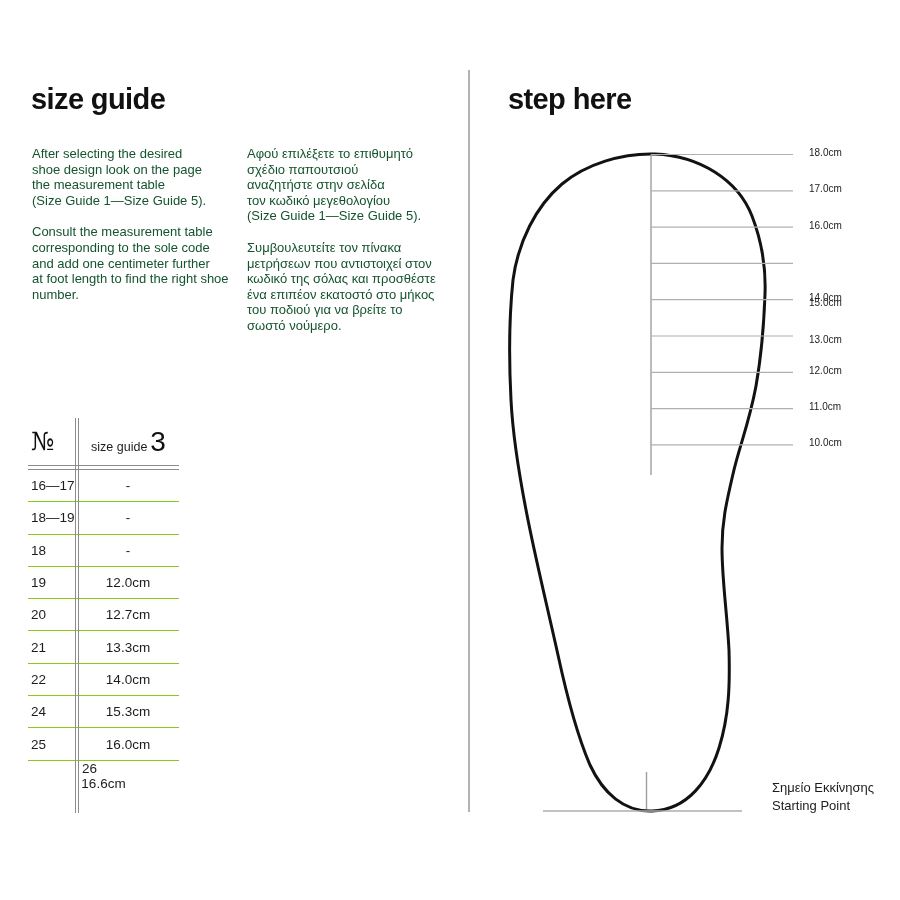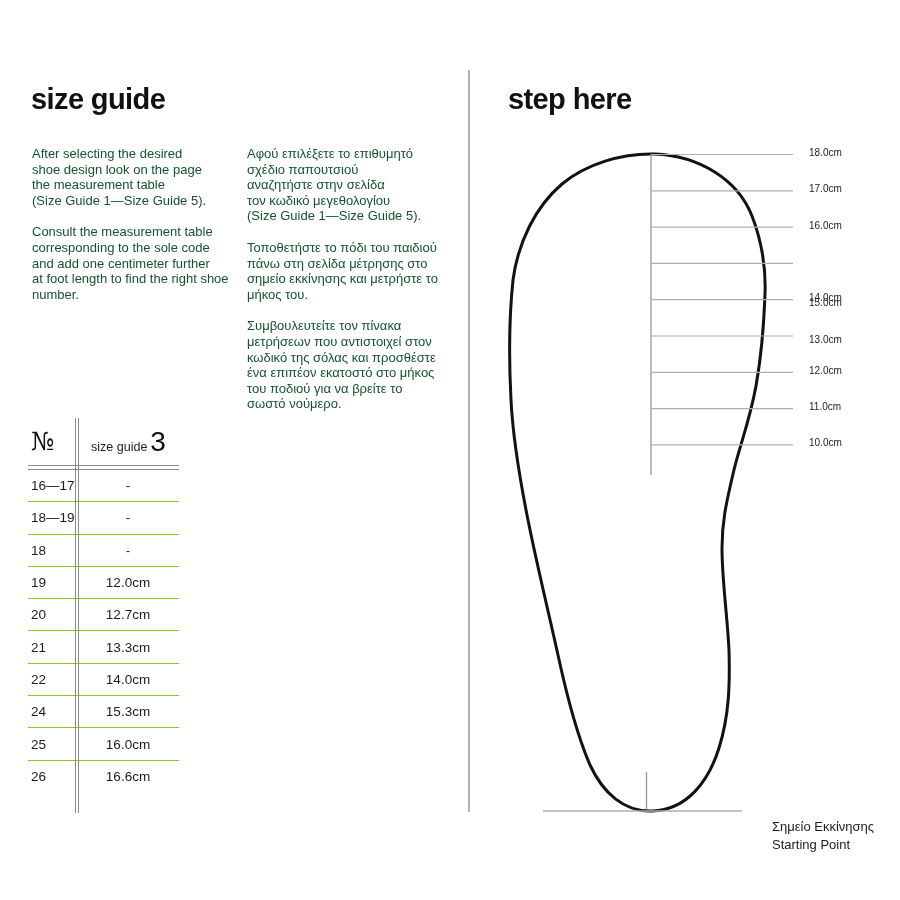--- a/index.html
+++ b/index.html
@@ -16,46 +16,45 @@
 
   
   #size-table{position:absolute;left:28px;top:418px;width:151px;}
   #table-header{height:47px;display:flex;align-items:center;}
   .no-cell{width:49px;font-family:"DejaVu Serif","Liberation Serif",serif;font-size:25px;color:#111;padding-left:3px;box-sizing:border-box;}
   .sg-cell{flex:1;display:flex;align-items:baseline;justify-content:center;}
   .sg-small{font-size:12.5px;color:#1c1c1c;margin-right:3px;}
   .sg-num{font-size:28px;font-weight:400;letter-spacing:-1px;color:#111;}
   #header-rule{height:3px;border-top:1px solid #8c8c8c;border-bottom:1px solid #8c8c8c;}
   .trow{display:flex;align-items:center;height:31.3px;border-bottom:1px solid #84cc16;font-size:13.5px;color:#1c1c1c;}
-  .trow:last-child{border-bottom:none;}
+  .trow:last-child{border-bottom:none;flex-direction:column;}
   .trow .c-no{width:49px;padding-left:3px;box-sizing:border-box;}
   .trow .c-len{flex:1;text-align:center;}
   #table-vrule{position:absolute;left:47px;top:0;width:4px;height:395px;
                border-left:1px solid #8c8c8c;border-right:1px solid #8c8c8c;box-sizing:border-box;}
 
   
   #foot-svg{position:absolute;left:480px;top:140px;}
   .cm-label{position:absolute;left:809px;font-size:10px;color:#1c1c1c;white-space:nowrap;}
-  #start-label{position:absolute;left:772px;top:818px;font-size:13px;line-height:17.5px;color:#1c1c1c;}
+  #start-label{position:absolute;left:772px;top:779px;font-size:13px;line-height:17.5px;color:#1c1c1c;}
 </style>
 </head>
 <body>
 
 <div id="page">
 
   <div class="title" id="title-left">size guide</div>
   <div class="title" id="title-right">step here</div>
 
   <div class="col" id="col-en">
       <p><span>After selecting the desired</span><br><span>shoe design look on the page</span><br><span>the measurement table</span><br><span>(Size Guide 1—Size Guide 5).</span></p>
       <p><span>Consult the measurement table</span><br><span>corresponding to the sole code</span><br><span>and add one centimeter further</span><br><span>at foot length to find the right shoe</span><br><span>number.</span></p>
     </div>
   <div class="col" id="col-el">
       <p><span>Αφού επιλέξετε το επιθυμητό</span><br><span>σχέδιο παπουτσιού</span><br><span>αναζητήστε στην σελίδα</span><br><span>τον κωδικό μεγεθολογίου</span><br><span>(Size Guide 1—Size Guide 5).</span></p>
-      <p><span>Τοποθετήστε το πόδι του παιδιού</span><br><span>πάνω στη σελίδα μέτρησης στο</span><br><span>σημείο εκκίνησης και μετρήστε το</span><br><span>μήκος του.</span></p>
       <p><span>Συμβουλευτείτε τον πίνακα</span><br><span>μετρήσεων που αντιστοιχεί στον</span><br><span>κωδικό της σόλας και προσθέστε</span><br><span>ένα επιπέον εκατοστό στο μήκος</span><br><span>του ποδιού για να βρείτε το</span><br><span>σωστό νούμερο.</span></p>
     </div>
 
   <div id="divider"></div>
 
   <div id="size-table">
     <div id="table-header">
       <div class="no-cell">№</div>
       <div class="sg-cell">
         <span class="sg-small">size guide</span>

